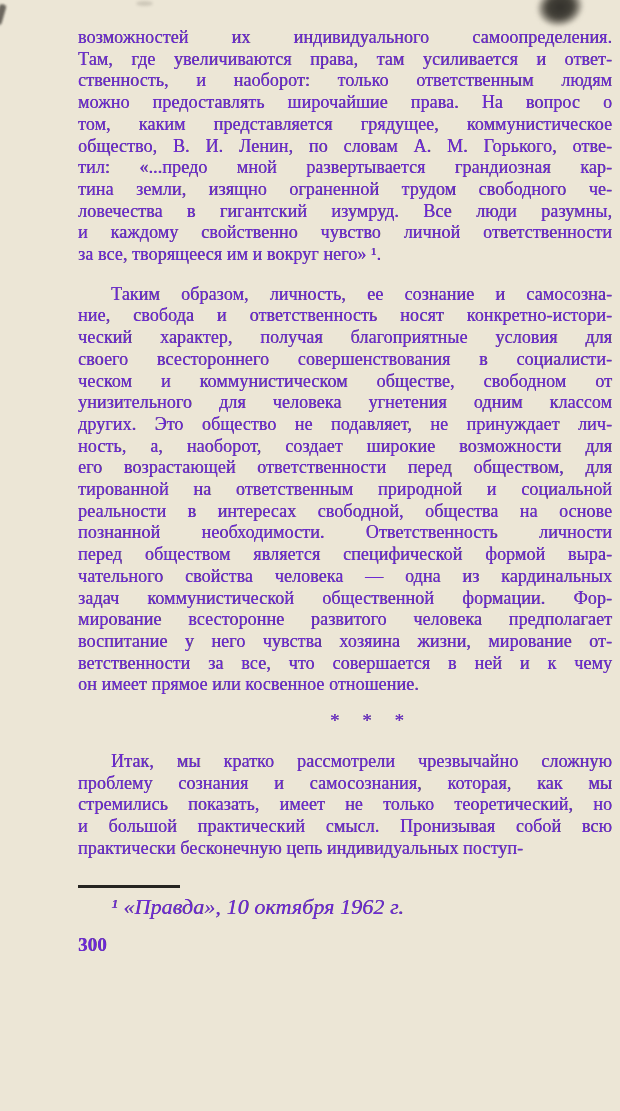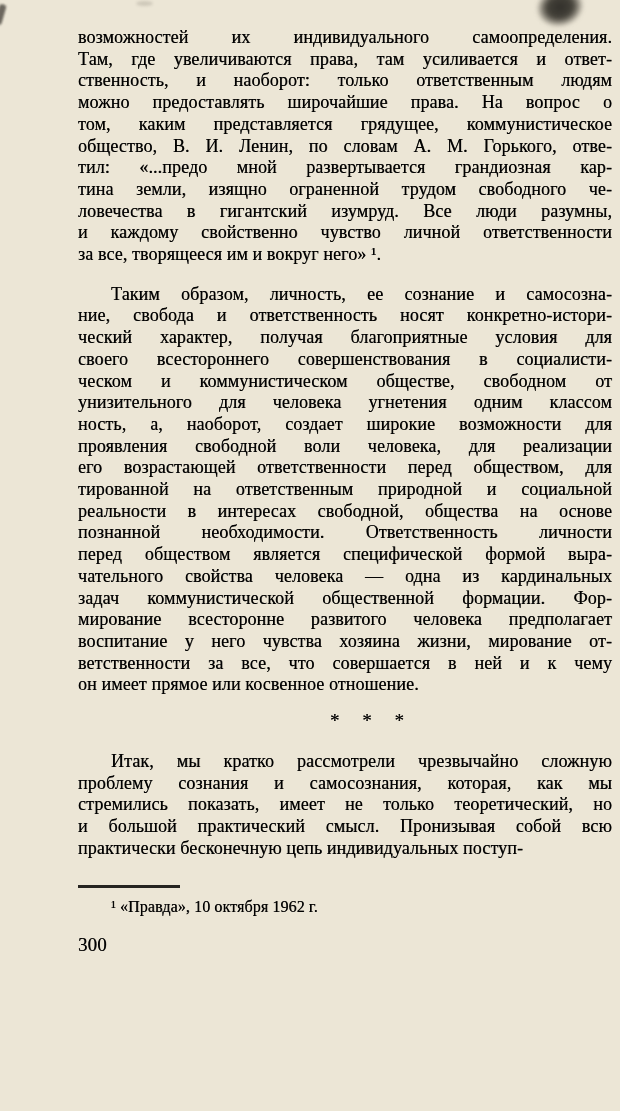--- a/index.html
+++ b/index.html
@@ -53,21 +53,21 @@
     background: #8a8478;
     opacity: 0.3;
     filter: blur(1.5px);
   }
   
   .page-text {
     position: absolute;
     left: 78px;
     top: 27px;
     width: 534px;
-    color: #000000;
+    color: #6d28d9;
     font-size: 18px;
     line-height: 21.7px;
     letter-spacing: 0.1px;
     text-shadow: 0.35px 0.2px 0 rgba(32,30,27,0.75);
   }
   .tline {
     text-align: justify;
     text-align-last: justify;
     white-space: normal;
   }
@@ -90,28 +90,30 @@
   .footnote-block {
     margin-top: 26px;
   }
   .footnote-rule {
     width: 102px;
     height: 0;
     border-top: 3px solid #262420;
     margin-bottom: 9px;
   }
   .footnote {
-    font-size: 16px;
+    font-size: 22px;
     line-height: 20px;
     text-indent: 33px;
+    font-style: italic;
   }
   .page-number {
     margin-top: 17px;
     font-size: 19px;
     line-height: 21px;
+    font-weight: bold;
   }
 </style>
 </head>
 <body>
 
 <div class="page">
 
   <div class="scan-blob"></div>
   <div class="scan-mark-left"></div>
   <div class="scan-dot"></div>
@@ -132,22 +134,22 @@
         <div class="tline">за все, творящееся им и вокруг него» ¹.</div>
       </div>
 
     <div class="para indent">
         <div class="tline">Таким образом, личность, ее сознание и самосозна-</div>
         <div class="tline">ние, свобода и ответственность носят конкретно-истори-</div>
         <div class="tline">ческий характер, получая благоприятные условия для</div>
         <div class="tline">своего всестороннего совершенствования в социалисти-</div>
         <div class="tline">ческом и коммунистическом обществе, свободном от</div>
         <div class="tline">унизительного для человека угнетения одним классом</div>
+        <div class="tline">других. Это общество не подавляет, не принуждает лич-</div>
         <div class="tline">ность, а, наоборот, создает широкие возможности для</div>
-        <div class="tline">проявления свободной воли человека, для реализации</div>
         <div class="tline">его возрастающей ответственности перед обществом, для</div>
         <div class="tline">тированной на ответственным природной и социальной</div>
         <div class="tline">реальности в интересах свободной, общества на основе</div>
         <div class="tline">познанной необходимости. Ответственность личности</div>
         <div class="tline">перед обществом является специфической формой выра-</div>
         <div class="tline">чательного свойства человека — одна из кардинальных</div>
         <div class="tline">задач коммунистической общественной формации. Фор-</div>
         <div class="tline">мирование всесторонне развитого человека предполагает</div>
         <div class="tline">воспитание у него чувства хозяина жизни, мирование от-</div>
         <div class="tline">ветственности за все, что совершается в ней и к чему</div>

